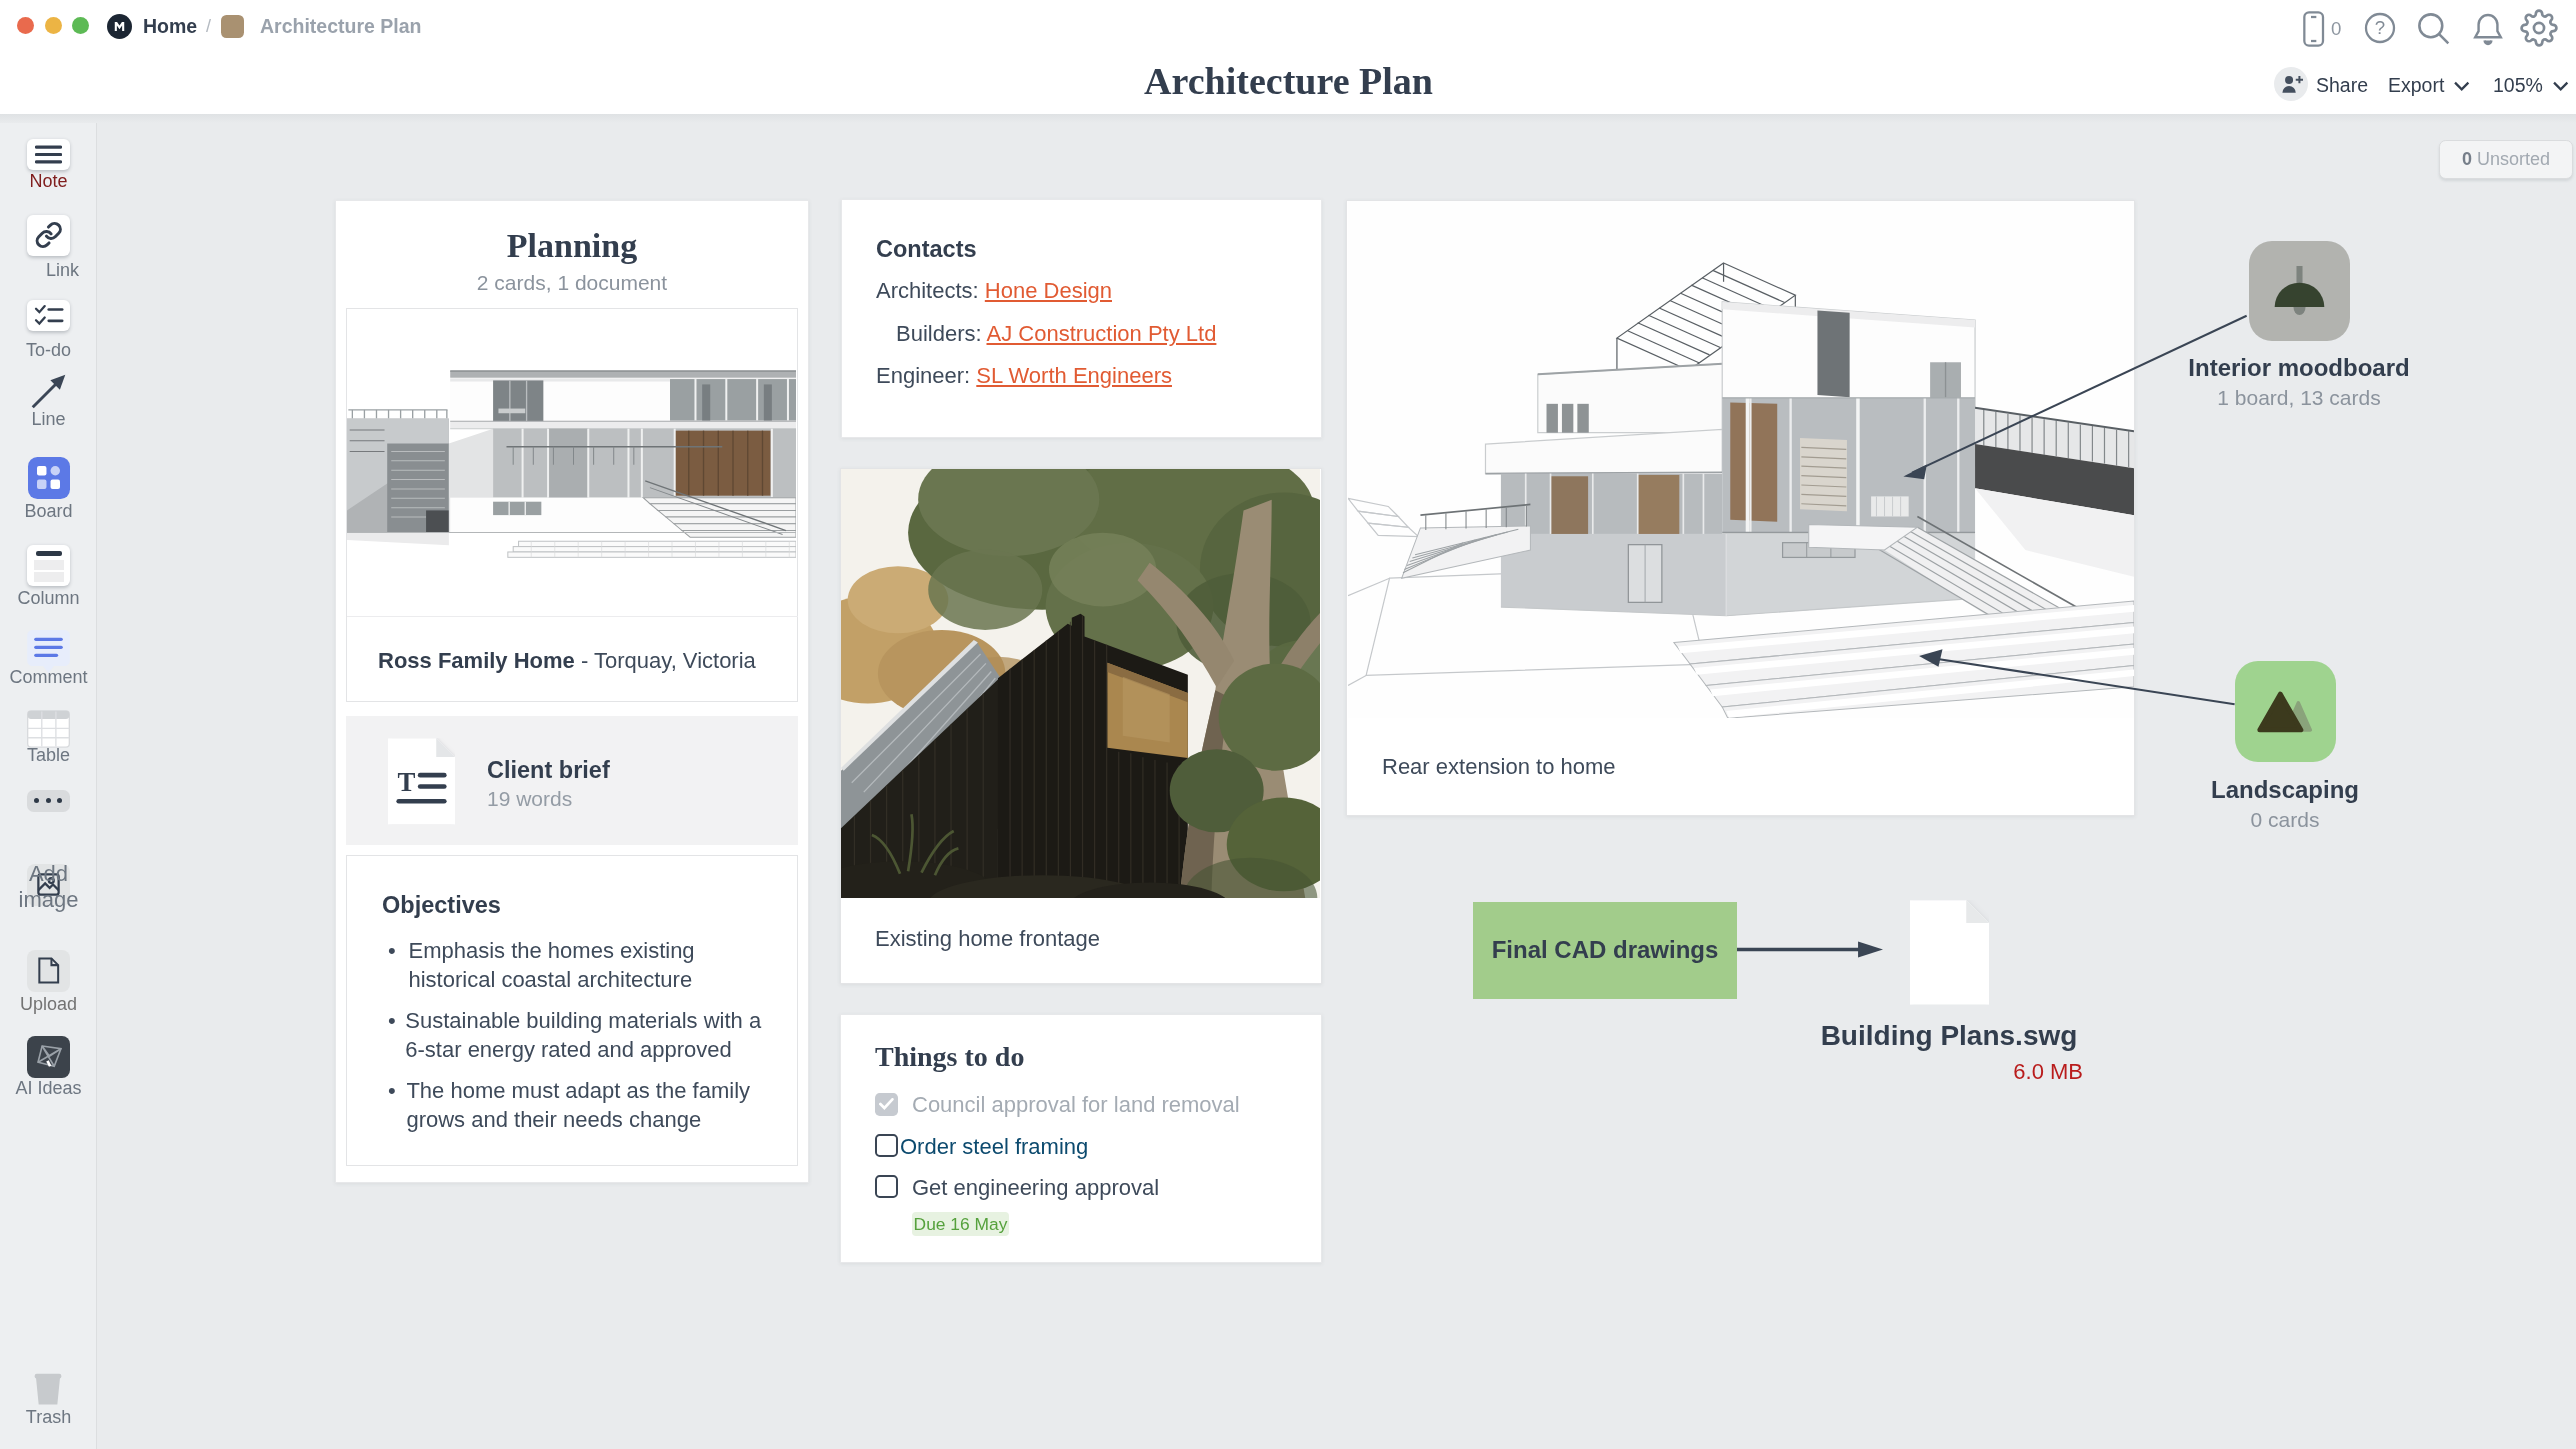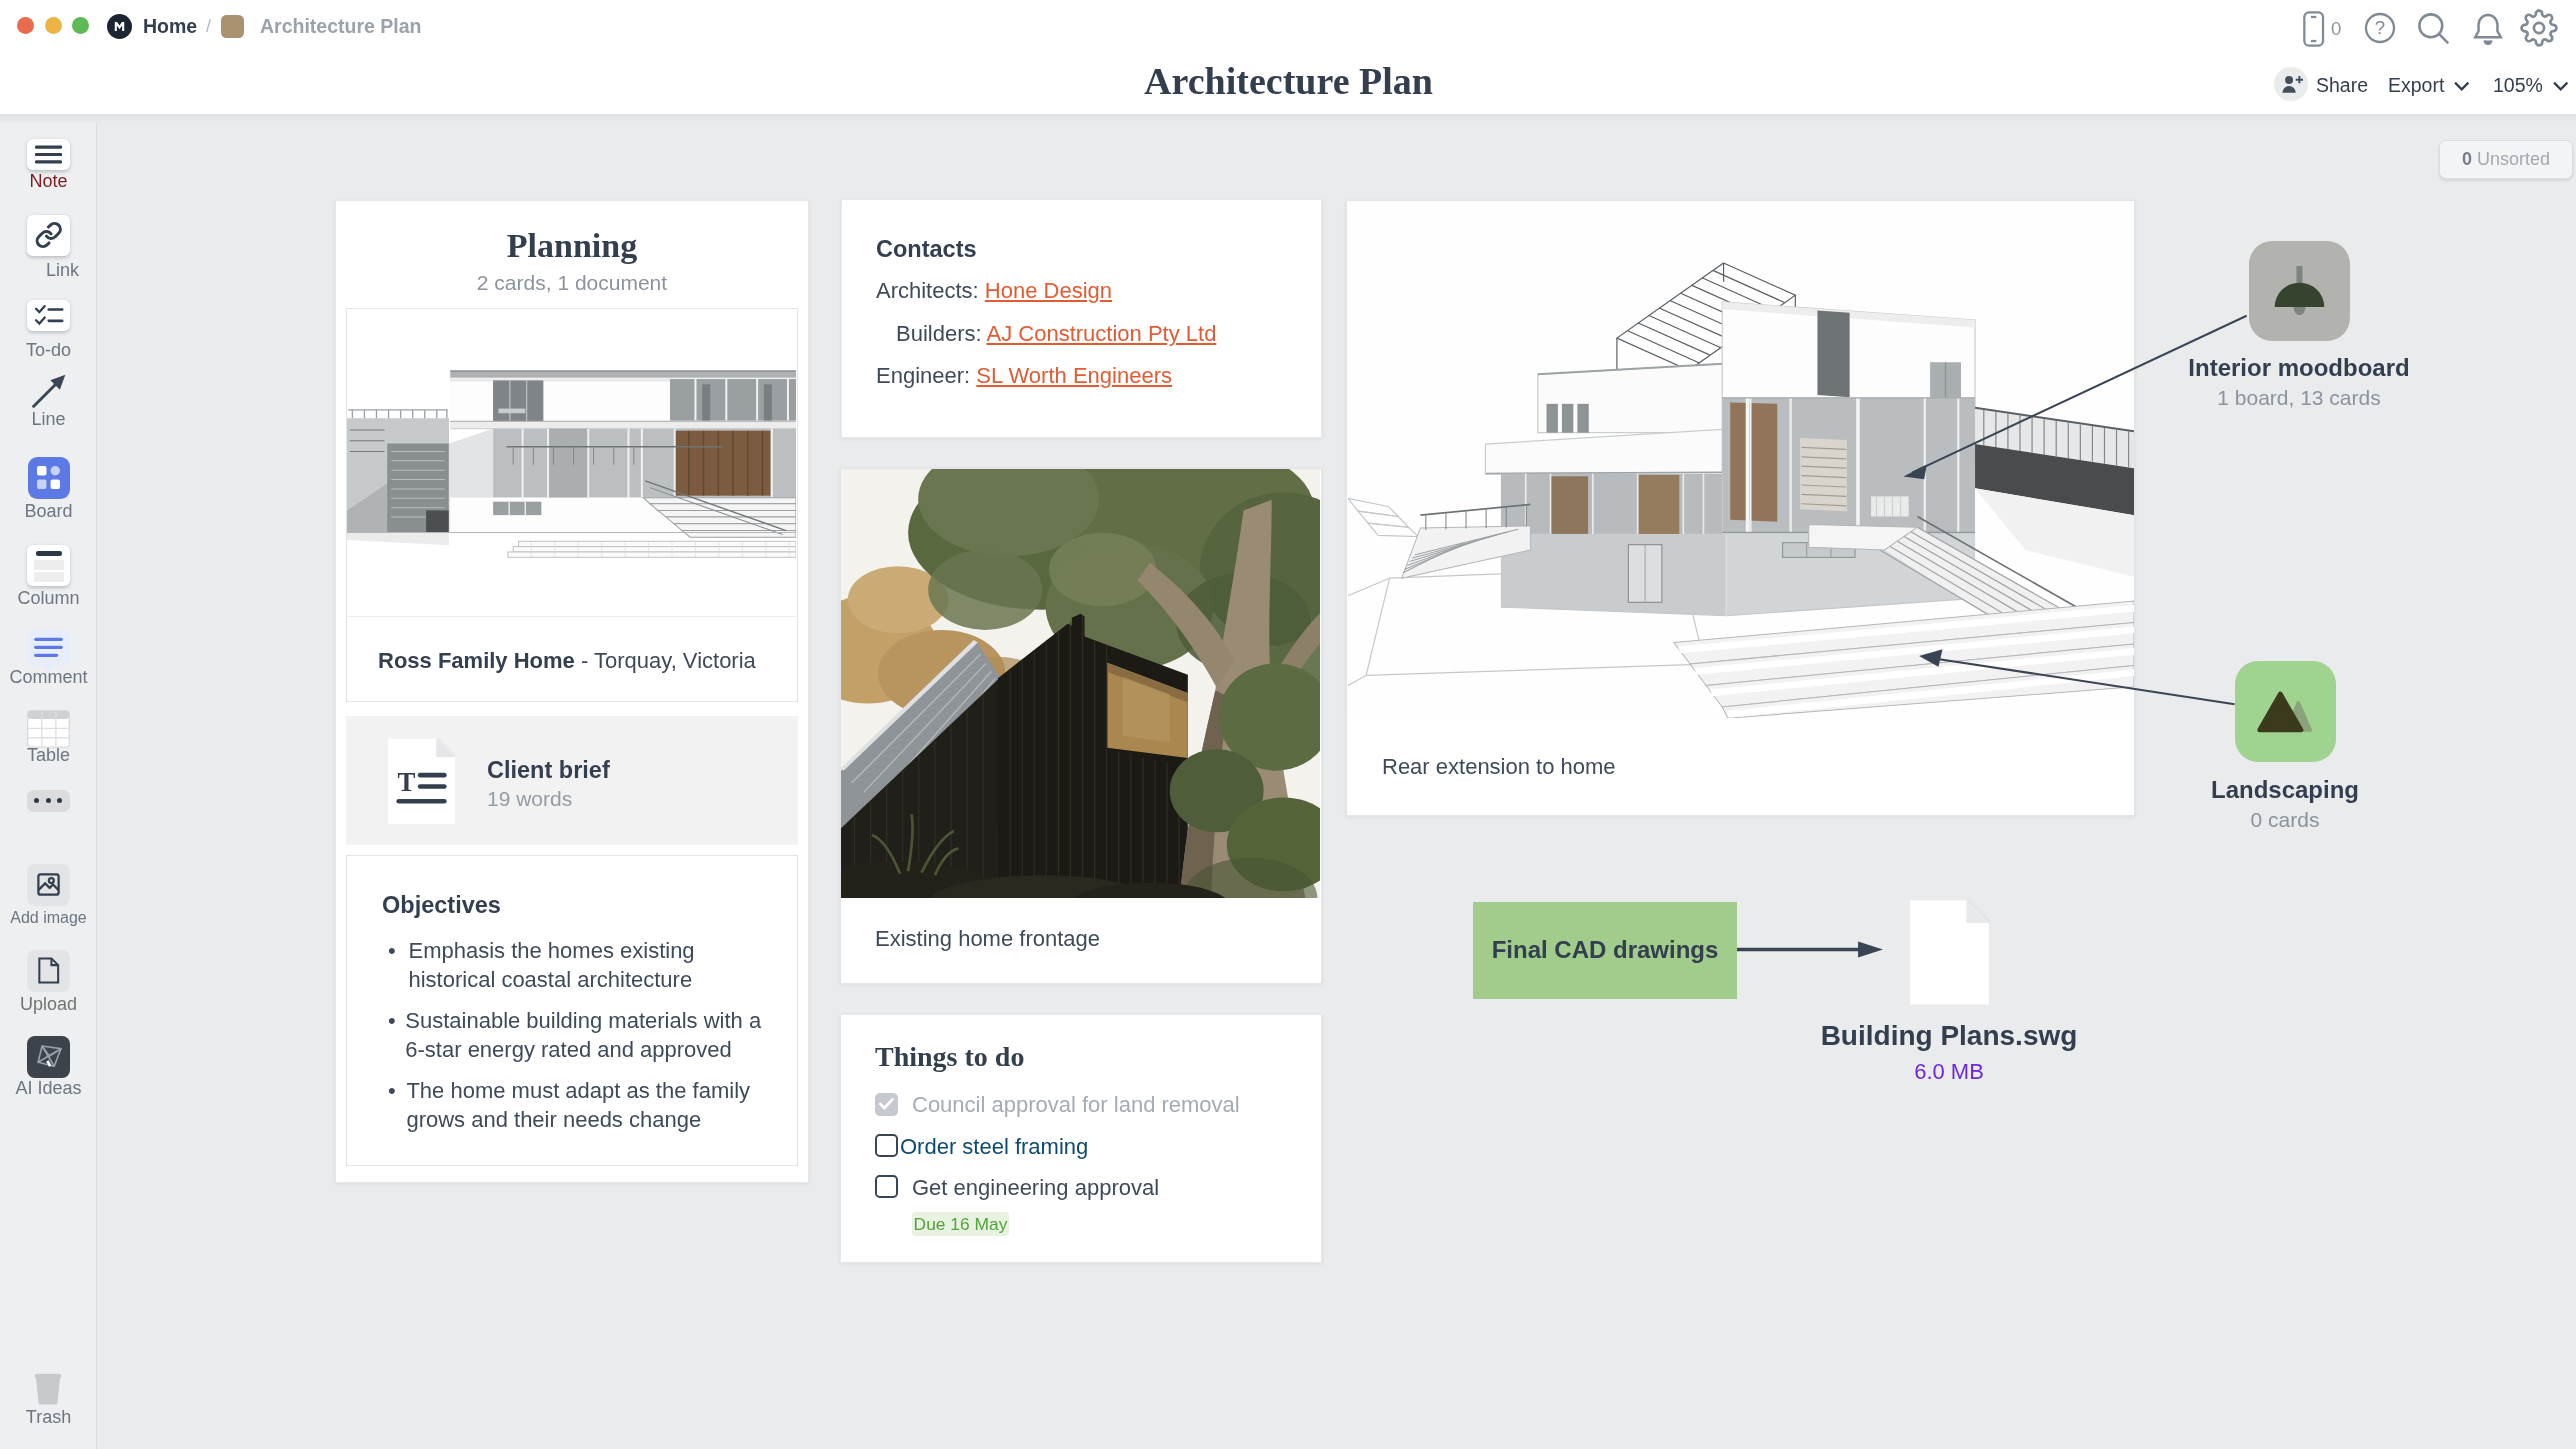--- a/index.html
+++ b/index.html
@@ -160,21 +160,21 @@
 <div class="abs" style="left:34px;top:798px;width:5.4px;height:5.4px;border-radius:50%;background:#2e3947;"></div>
 <div class="abs" style="left:46px;top:798px;width:5.4px;height:5.4px;border-radius:50%;background:#2e3947;"></div>
 <div class="abs" style="left:57px;top:798px;width:5.4px;height:5.4px;border-radius:50%;background:#2e3947;"></div>
 
 <div class="abs" style="left:27px;top:864px;width:43px;height:42px;background:#e2e4e5;border-radius:8px;"></div>
 <svg class="abs" style="left:35px;top:871px;" width="27" height="27" viewBox="0 0 24 24" fill="none" stroke="#333e4e" stroke-width="2">
     <rect x="3" y="3" width="18" height="18" rx="2"></rect>
     <circle cx="14.5" cy="8.5" r="2.2"></circle>
     <path d="M3 17 l6-6 4 4 3-3 5 5"></path>
   </svg>
-<div class="abs" style="left:0;top:909px;width:97px;text-align:center;font-size:16px;color:#6d7681;">Add image</div>
+<div class="abs" style="left:0;top:861px;width:97px;text-align:center;font-size:22px;color:#6d7681;">Add image</div>
 
 <div class="abs" style="left:27px;top:950px;width:43px;height:42px;background:#e2e4e5;border-radius:8px;"></div>
 <svg class="abs" style="left:38px;top:957px;" width="21.5" height="27" viewBox="0 0 32 40" fill="none" stroke="#333e4e" stroke-width="3">
     <path d="M2 2 h18 l10 10 v26 H2 z"></path>
     <path d="M20 2 v10 h10"></path>
   </svg>
 <div class="abs" style="left:0;top:994px;width:97px;text-align:center;font-size:18px;color:#737373;">Upload</div>
 
 <div class="abs" style="left:27px;top:1036px;width:43px;height:42px;background:#3c434b;border-radius:8px;"></div>
 <svg class="abs" style="left:34px;top:1042px;" width="31" height="31" viewBox="0 0 46 46" fill="none" stroke="#9aa1a8" stroke-width="2.4">
@@ -730,14 +730,14 @@
   <path d="M217 20 L180 8 V32 z" fill="#3a4554"></path>
 </svg>
 
 <svg class="abs" style="left:1910px;top:900px;" width="79" height="105" viewBox="0 0 118 156">
   <path d="M0 0 H84 L118 34 V156 H0 z" fill="#ffffff" style="filter:drop-shadow(0 3px 5px rgba(50,60,70,0.18));"></path>
   <path d="M84 0 L118 34 H84 z" fill="#e7e9ea"></path>
 </svg>
 
 <div class="abs navy" style="left:1815px;top:1020px;width:268px;text-align:center;font-size:28px;font-weight:bold;">Building Plans.swg</div>
 
-<div class="abs" style="left:1815px;top:1059px;width:268px;text-align:center;font-size:22px;color:#6d28d9;">6.0 MB</div>
+<div class="abs" style="left:1815px;top:1059px;width:268px;text-align:right;font-size:22px;color:#b91c1c;">6.0 MB</div>
 
 
 </body></html>

